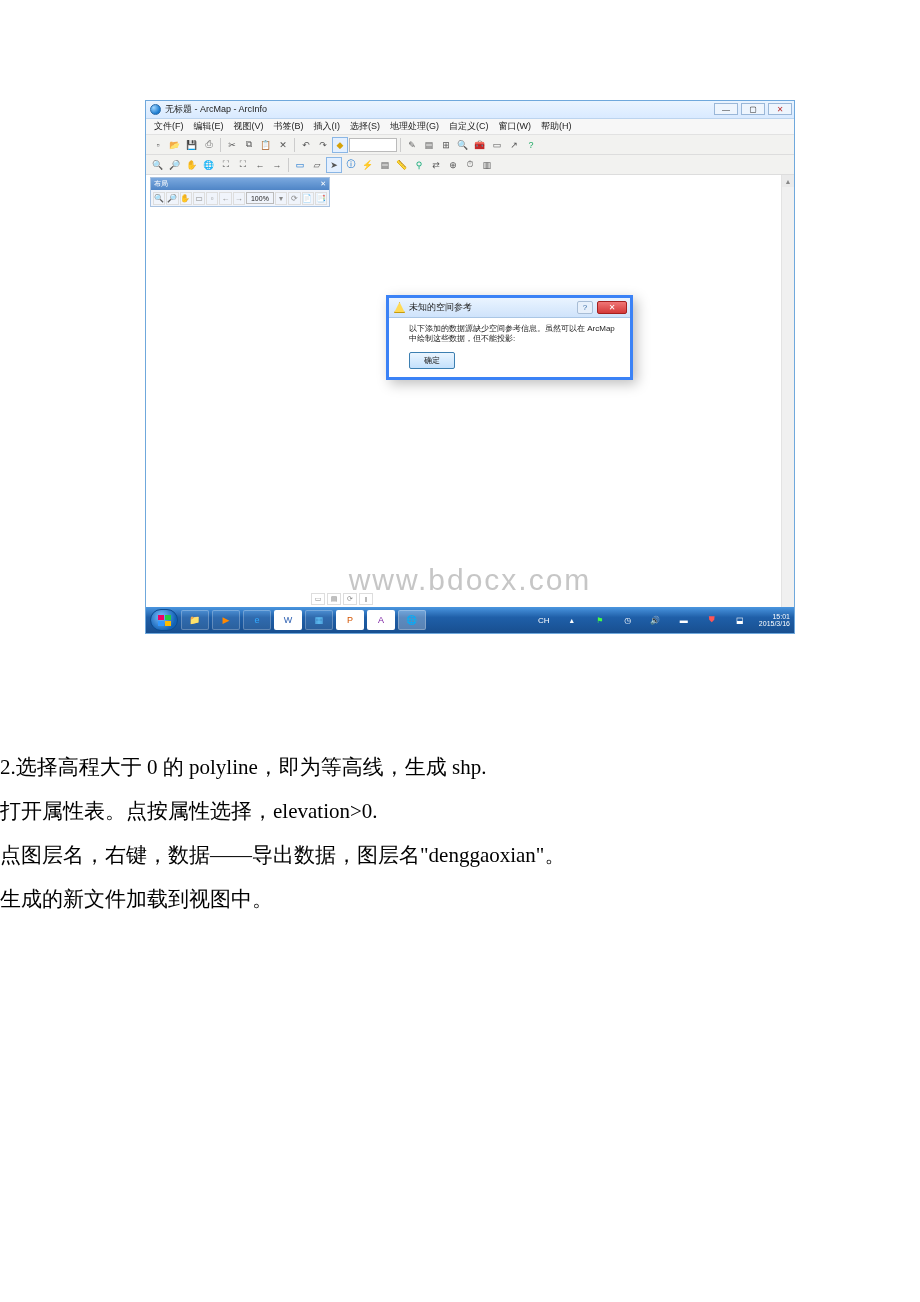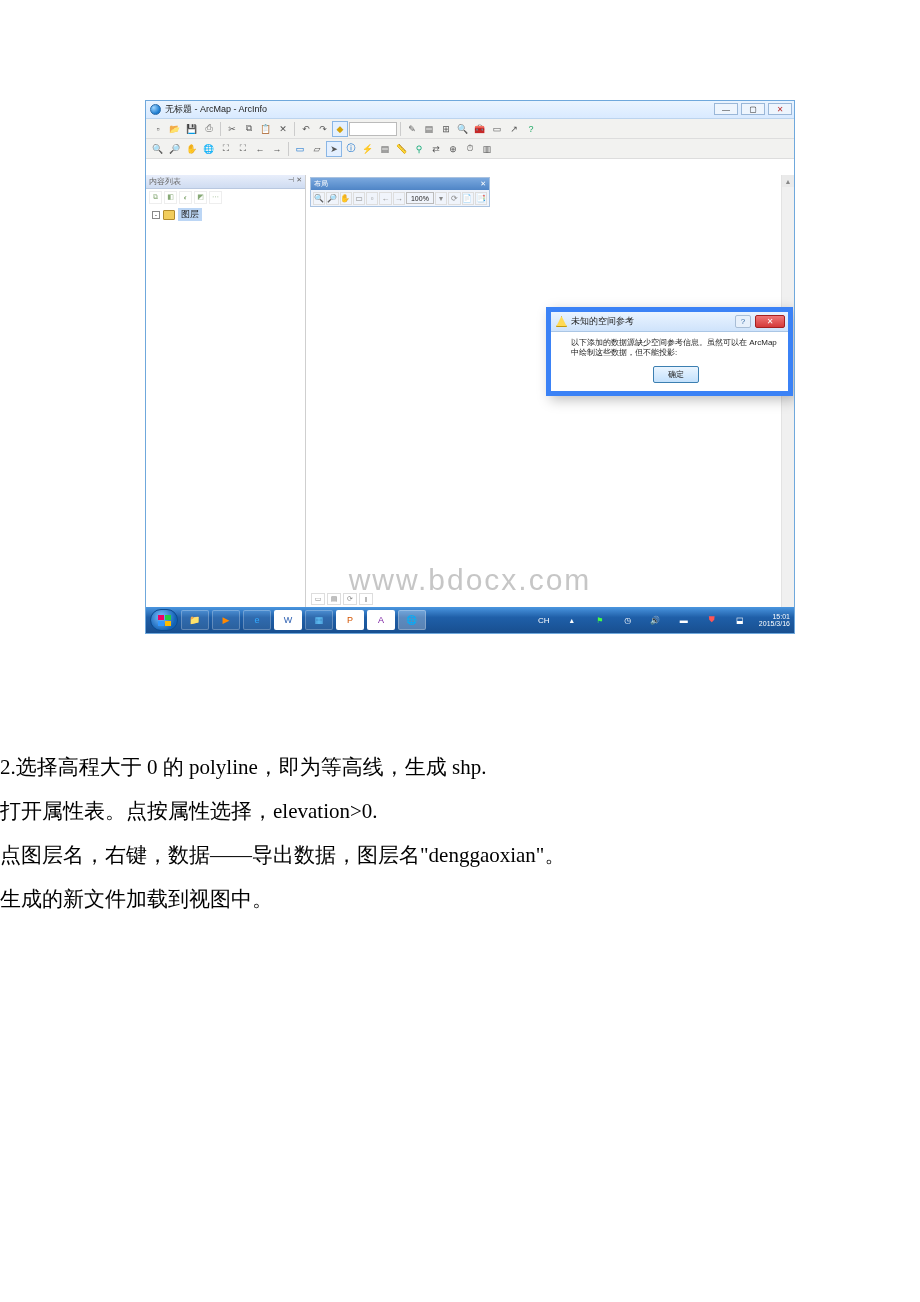--- a/index.html
+++ b/index.html
@@ -88,33 +88,33 @@
   }
   .floatbar .fbtitle{height:12px;background:linear-gradient(to bottom,#7aa8de,#4f85c6);color:#fff;font-size:7px;padding:0 3px;display:flex;justify-content:space-between;align-items:center;}
   .floatbar .fbrow{height:16px;display:flex;align-items:center;padding:0 2px;gap:1px;}
   .fbtn{width:13px;height:13px;border:1px solid #ddd;display:flex;align-items:center;justify-content:center;font-size:8px;color:#888;}
   .ffield{width:30px;height:12px;border:1px solid #bbb;font-size:7px;display:flex;align-items:center;justify-content:center;}
   
   .vscroll{position:absolute;right:0;top:0;bottom:0;width:13px;background:#f0f0f0;border-left:1px solid #e3e3e3;}
   .vscroll .arr{height:12px;display:flex;align-items:center;justify-content:center;font-size:7px;color:#888;background:#eaeaea;}
   
   .dialog {
-    position:absolute; left:240px; top:132px; width:247px;
-    border:5px solid #3b82f6; background:#fff;
+    position:absolute; left:240px; top:120px; width:247px;
+    border:3px solid #3b82f6; background:#fff;
     box-shadow: 4px 4px 12px rgba(0,0,0,0.25);
   }
   .dlg-title { height:20px;background:linear-gradient(to bottom,#eaf4ff,#cfe3fb);border-bottom:1px solid #aac6e5;display:flex;align-items:center;padding:0 5px;gap:4px;position:relative;}
   .warnico{width:11px;height:11px;background:#ffda55;border:1px solid #c39a10;clip-path:polygon(50% 0,100% 100%,0 100%);}
   .dlg-close{position:absolute;right:3px;top:3px;width:30px;height:13px;background:linear-gradient(to bottom,#f07676,#d43a3a);border:1px solid #a42020;border-radius:2px;display:flex;align-items:center;justify-content:center;color:#fff;font-size:8px;}
   .dlg-help{position:absolute;right:37px;top:3px;width:16px;height:13px;border:1px solid #a8bdd6;border-radius:2px;background:#e7f0fb;display:flex;align-items:center;justify-content:center;color:#3a6da5;font-size:8px;}
   .dlg-body{padding:6px 7px 8px 20px;}
   .dlg-msg{font-size:8px;line-height:1.3;margin-bottom:5px;}
   .dlg-list{border:1px solid #cfcfcf;height:60px;background:#fff;padding:3px 4px;font-size:8px;position:relative;}
   .dlg-list .lvscroll{position:absolute;right:0;top:0;bottom:0;width:11px;background:#f3f3f3;border-left:1px solid #e0e0e0;}
-  .dlg-btnrow{display:flex;justify-content:center;margin-top:7px;}
+  .dlg-btnrow{display:flex;justify-content:flex-start;margin-top:7px;}
   .dlg-btn{width:46px;height:17px;border:1px solid #3c7fb1;border-radius:2px;background:linear-gradient(to bottom,#eaf5ff,#c4e1fc);display:flex;align-items:center;justify-content:center;font-size:8px;color:#222;}
   
   .viewtabs{position:absolute;left:162px;bottom:26px;height:16px;display:flex;align-items:center;gap:2px;padding-left:3px;}
   .vtab{width:14px;height:12px;border:1px solid #ddd;font-size:7px;display:flex;align-items:center;justify-content:center;color:#888;}
   
   .statusbar{position:absolute;left:0;right:0;bottom:12px;height:14px;border-top:1px solid #d8d8d8;background:#f6f6f6;font-size:8px;display:flex;justify-content:flex-end;align-items:center;padding-right:56px;color:#555;}
   
   .taskbar{
     position:absolute;left:0;right:0;bottom:0;height:26px;
     background:linear-gradient(to bottom,#4a96e0,#1f5fa8 40%,#184f90);
@@ -145,20 +145,32 @@
     <div class="titlebar">
       <span class="globe"></span>
       <span>无标题 - ArcMap - ArcInfo</span>
       <div class="winbtns">
         <div class="winbtn">—</div>
         <div class="winbtn">▢</div>
         <div class="winbtn close">✕</div>
       </div>
     </div>
 
+    <div class="menubar">
+      <span class="menuitem">文件(F)</span>
+      <span class="menuitem">编辑(E)</span>
+      <span class="menuitem">视图(V)</span>
+      <span class="menuitem">书签(B)</span>
+      <span class="menuitem">插入(I)</span>
+      <span class="menuitem">选择(S)</span>
+      <span class="menuitem">地理处理(G)</span>
+      <span class="menuitem">自定义(C)</span>
+      <span class="menuitem">窗口(W)</span>
+      <span class="menuitem">帮助(H)</span>
+    </div>
 
     <div class="toolbar">
       <div class="tbtn">▫</div>
       <div class="tbtn">📂</div>
       <div class="tbtn">💾</div>
       <div class="tbtn">⎙</div>
       <div class="tsep"></div>
       <div class="tbtn">✂</div>
       <div class="tbtn">⧉</div>
       <div class="tbtn">📋</div>
@@ -198,38 +210,20 @@
       <div class="tbtn">📏</div>
       <div class="tbtn" style="color:#1a7;">⚲</div>
       <div class="tbtn">⇄</div>
       <div class="tbtn">⊕</div>
       <div class="tbtn">⏱</div>
       <div class="tbtn">▥</div>
     </div>
 
     <div class="appbody">
 
-      <div class="toc">
-        <div class="toc-head">
-          <span>内容列表</span>
-          <span style="font-size:7px;">⊣ <span>✕</span></span>
-        </div>
-        <div class="toc-toolbar">
-          <div class="tocbtn">⧉</div>
-          <div class="tocbtn">◧</div>
-          <div class="tocbtn">◐</div>
-          <div class="tocbtn">◩</div>
-          <div class="tocbtn">⋯</div>
-        </div>
-        <div class="toc-item">
-          <span style="border:1px solid #888;width:8px;height:8px;line-height:6px;text-align:center;font-size:7px;">-</span>
-          <span class="folder"></span>
-          <span style="background:#bcd6f5;padding:0 3px;">图层</span>
-        </div>
-      </div>
 
       <div class="canvas">
 
         <div class="floatbar">
           <div class="fbtitle">
             <span>布局</span>
             <span>✕</span>
           </div>
           <div class="fbrow">
             <div class="fbtn">🔍</div>

